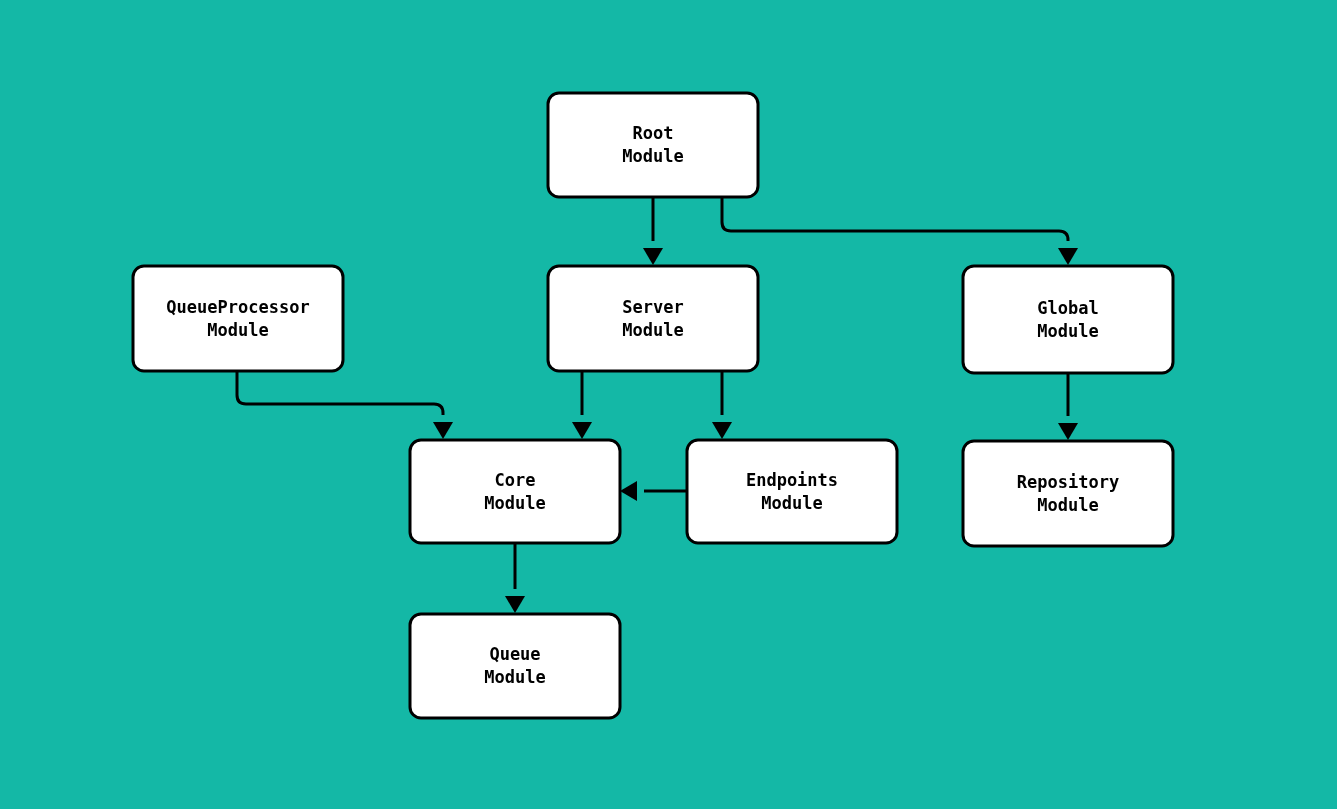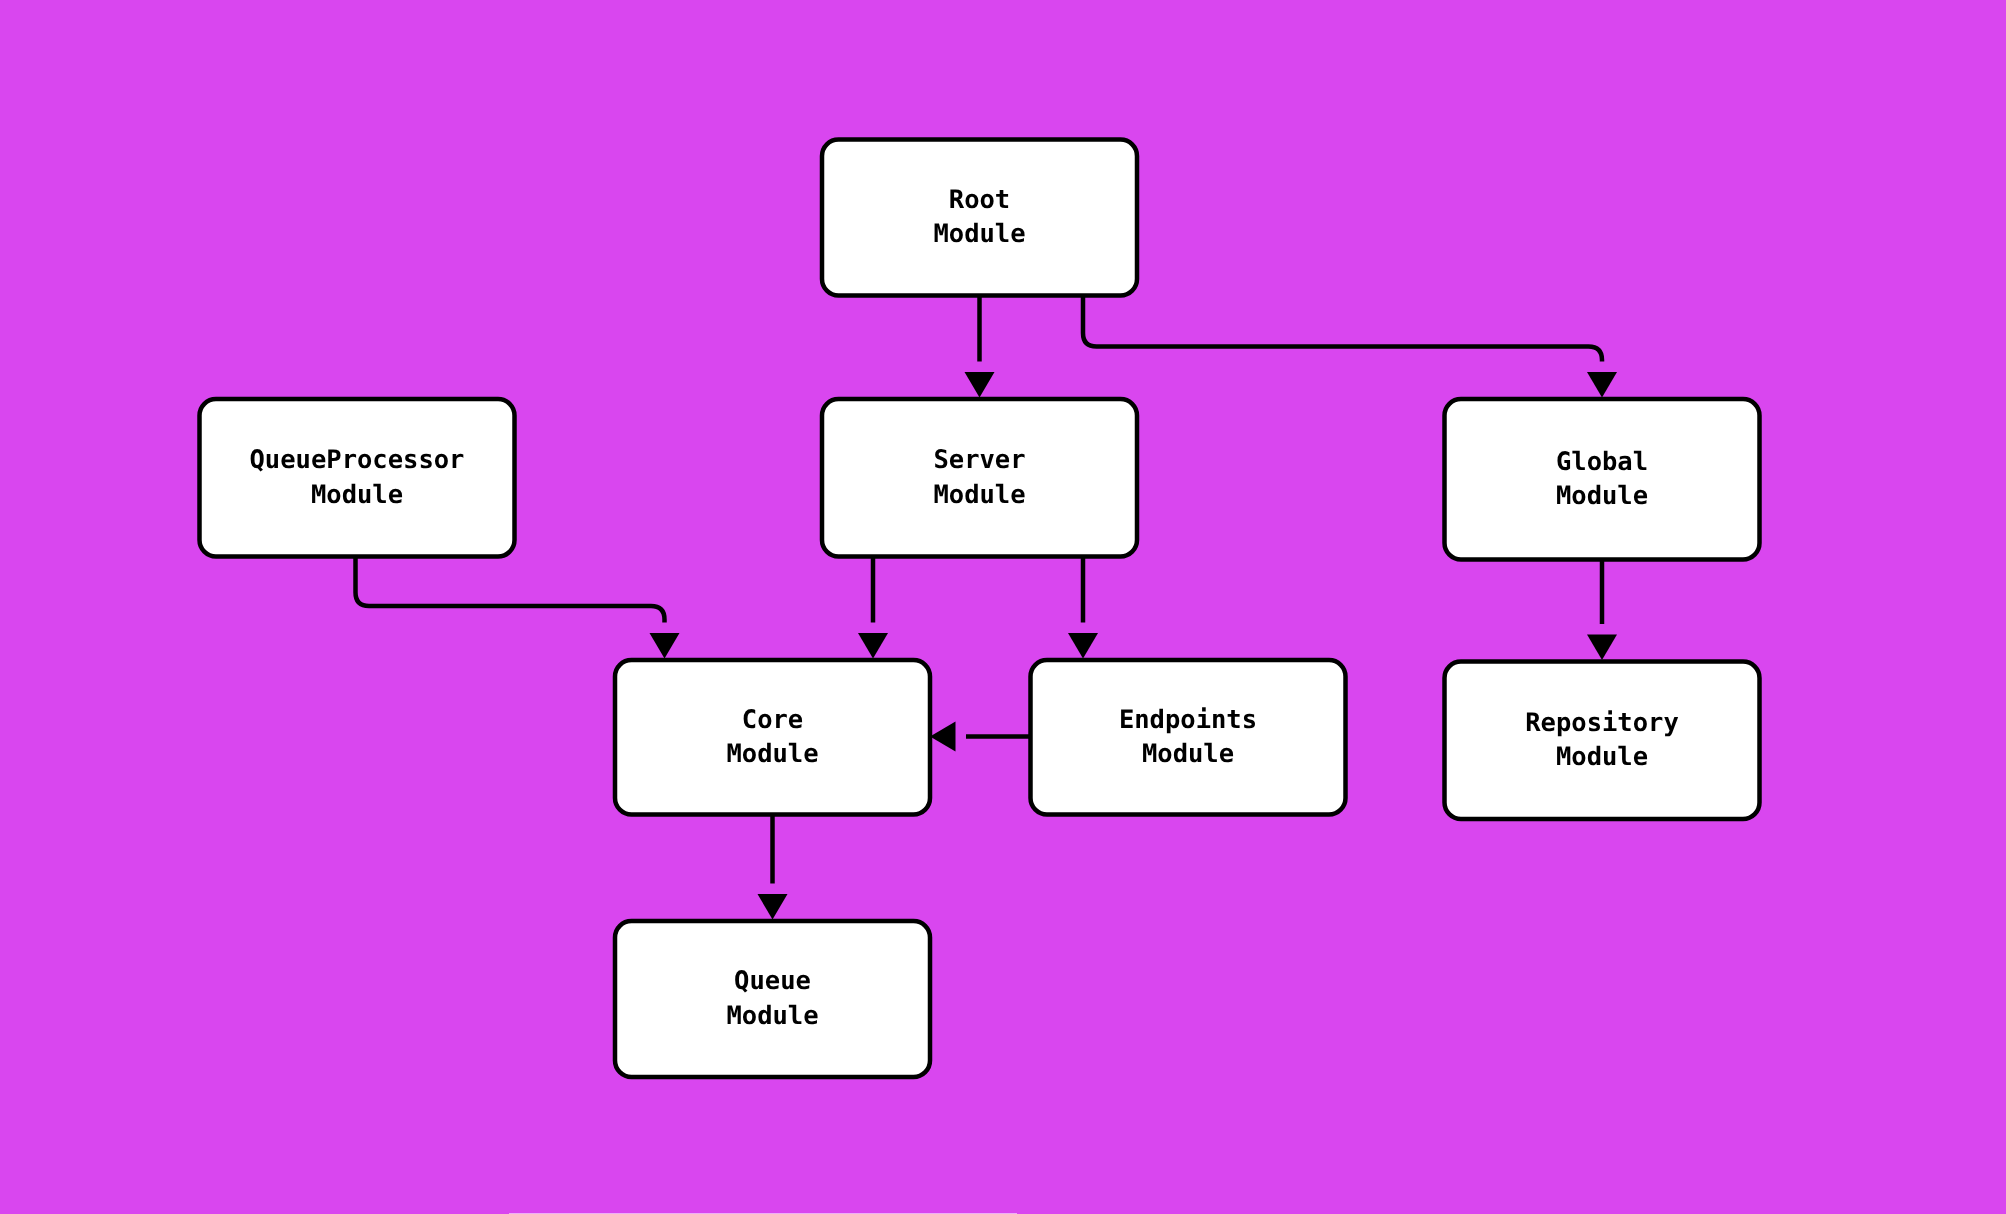--- a/index.html
+++ b/index.html
@@ -4,21 +4,21 @@
 <style>
   html, body {
     margin: 0;
     padding: 0;
     background: #ffffff;
   }
   #canvas {
     position: relative;
     width: 1337px;
     height: 809px;
-    background: #d946ef;
+    background: #14b8a6;
     overflow: hidden;
     font-family: "DejaVu Sans Mono", "Liberation Mono", monospace;
   }
   #graph-svg {
     position: absolute;
     left: 0;
     top: 0;
     width: 1337px;
     height: 809px;
   }

